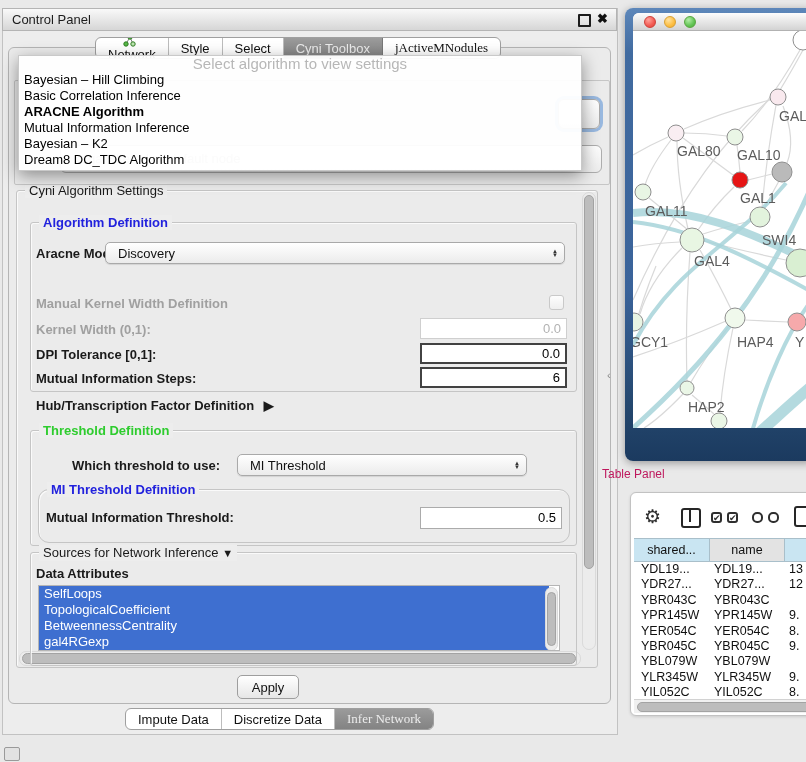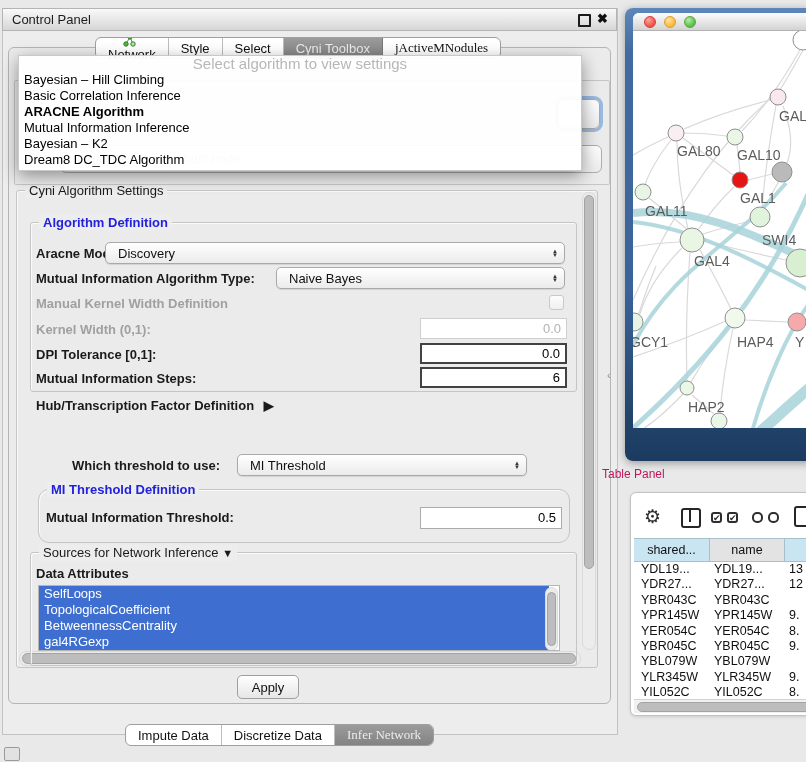--- a/index.html
+++ b/index.html
@@ -159,42 +159,37 @@
     <span class="gb-title" style="color:#2222dd">Algorithm Definition</span>
   </div>
   <div class="abs lbl" style="left:36px;top:246px">Aracne Mode:</div>
   <div class="abs combo" style="left:105px;top:242px;width:460px;height:22px;">
     <span>Discovery</span>
     <span class="spin">
         <span>▲</span>
         <span>▼</span>
       </span>
   </div>
-  <div class="abs lbl" style="left:36px;top:271px">Mutual Information Algorithm Type:</div>
-  <div class="abs combo" style="left:276px;top:267px;width:289px;height:22px;">
-    <span>Naive Bayes</span>
-    <span class="spin">
-        <span>▲</span>
-        <span>▼</span>
-      </span>
-  </div>
   <div class="abs lbl dis" style="left:36px;top:296px">Manual Kernel Width Definition</div>
   <div class="abs chk" style="left:549px;top:295px"></div>
   <div class="abs lbl dis" style="left:36px;top:322px">Kernel Width (0,1):</div>
   <div class="abs field f-dis" style="left:420px;top:318px;width:147px;height:21px;">0.0</div>
   <div class="abs lbl" style="left:36px;top:347px">DPI Tolerance [0,1]:</div>
   <div class="abs field f-dark" style="left:420px;top:343px;width:147px;height:21px;line-height:17px;">0.0</div>
   <div class="abs lbl" style="left:36px;top:371px">Mutual Information Steps:</div>
   <div class="abs field f-dark" style="left:420px;top:367px;width:147px;height:21px;line-height:17px;">6</div>
 
   <div class="abs lbl" style="left:36px;top:398px">
     <span>Hub/Transcription Factor Definition</span>
     <span style="margin-left:6px">▶</span>
   </div>
 
+  <div class="abs gb" style="left:30px;top:430px;width:545px;height:114px;">
+    <span class="gb-title" style="color:#2ecc2e">Threshold Definition</span>
+  </div>
   <div class="abs lbl" style="left:72px;top:458px">Which threshold to use:</div>
   <div class="abs combo" style="left:237px;top:454px;width:290px;height:22px;">
     <span>MI Threshold</span>
     <span class="spin">
         <span>▲</span>
         <span>▼</span>
       </span>
   </div>
   <div class="abs gb" style="left:38px;top:489px;width:530px;height:52px;border-radius:11px;">
     <span class="gb-title" style="color:#2222dd">MI Threshold Definition</span>
@@ -216,21 +211,21 @@
         <div class="attr">BetweennessCentrality</div>
         <div class="attr">gal4RGexp</div>
       </div>
     <div class="sb-track-v" style="position:absolute;right:1px;top:1px;width:11px;height:62px;">
       <div class="sb-thumb" style="position:absolute;left:1px;top:4px;width:7px;height:52px;"></div>
     </div>
   </div>
 
   <div class="abs apply-btn">Apply</div>
 
-  <div class="abs tabbar" style="left:125px;top:708px;margin-top:16px;" id="bottom-tabs">
+  <div class="abs tabbar" style="left:125px;top:708px;" id="bottom-tabs">
       <div class="tab">
         <span>Impute Data</span>
       </div>
       <div class="tab">
         <span>Discretize Data</span>
       </div>
       <div class="tab sel">
         <span>Infer Network</span>
       </div>
     </div>

